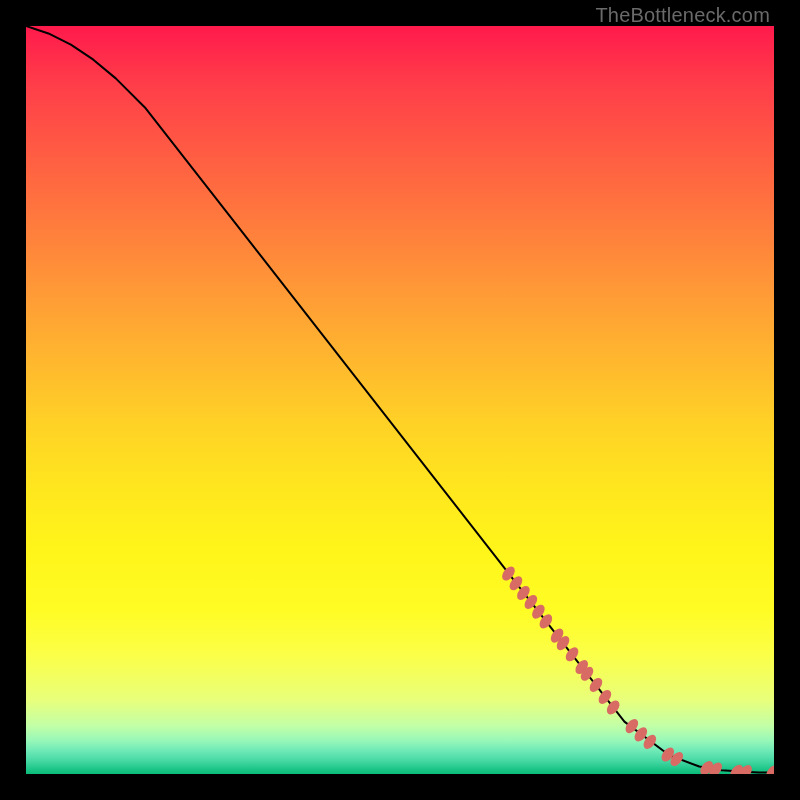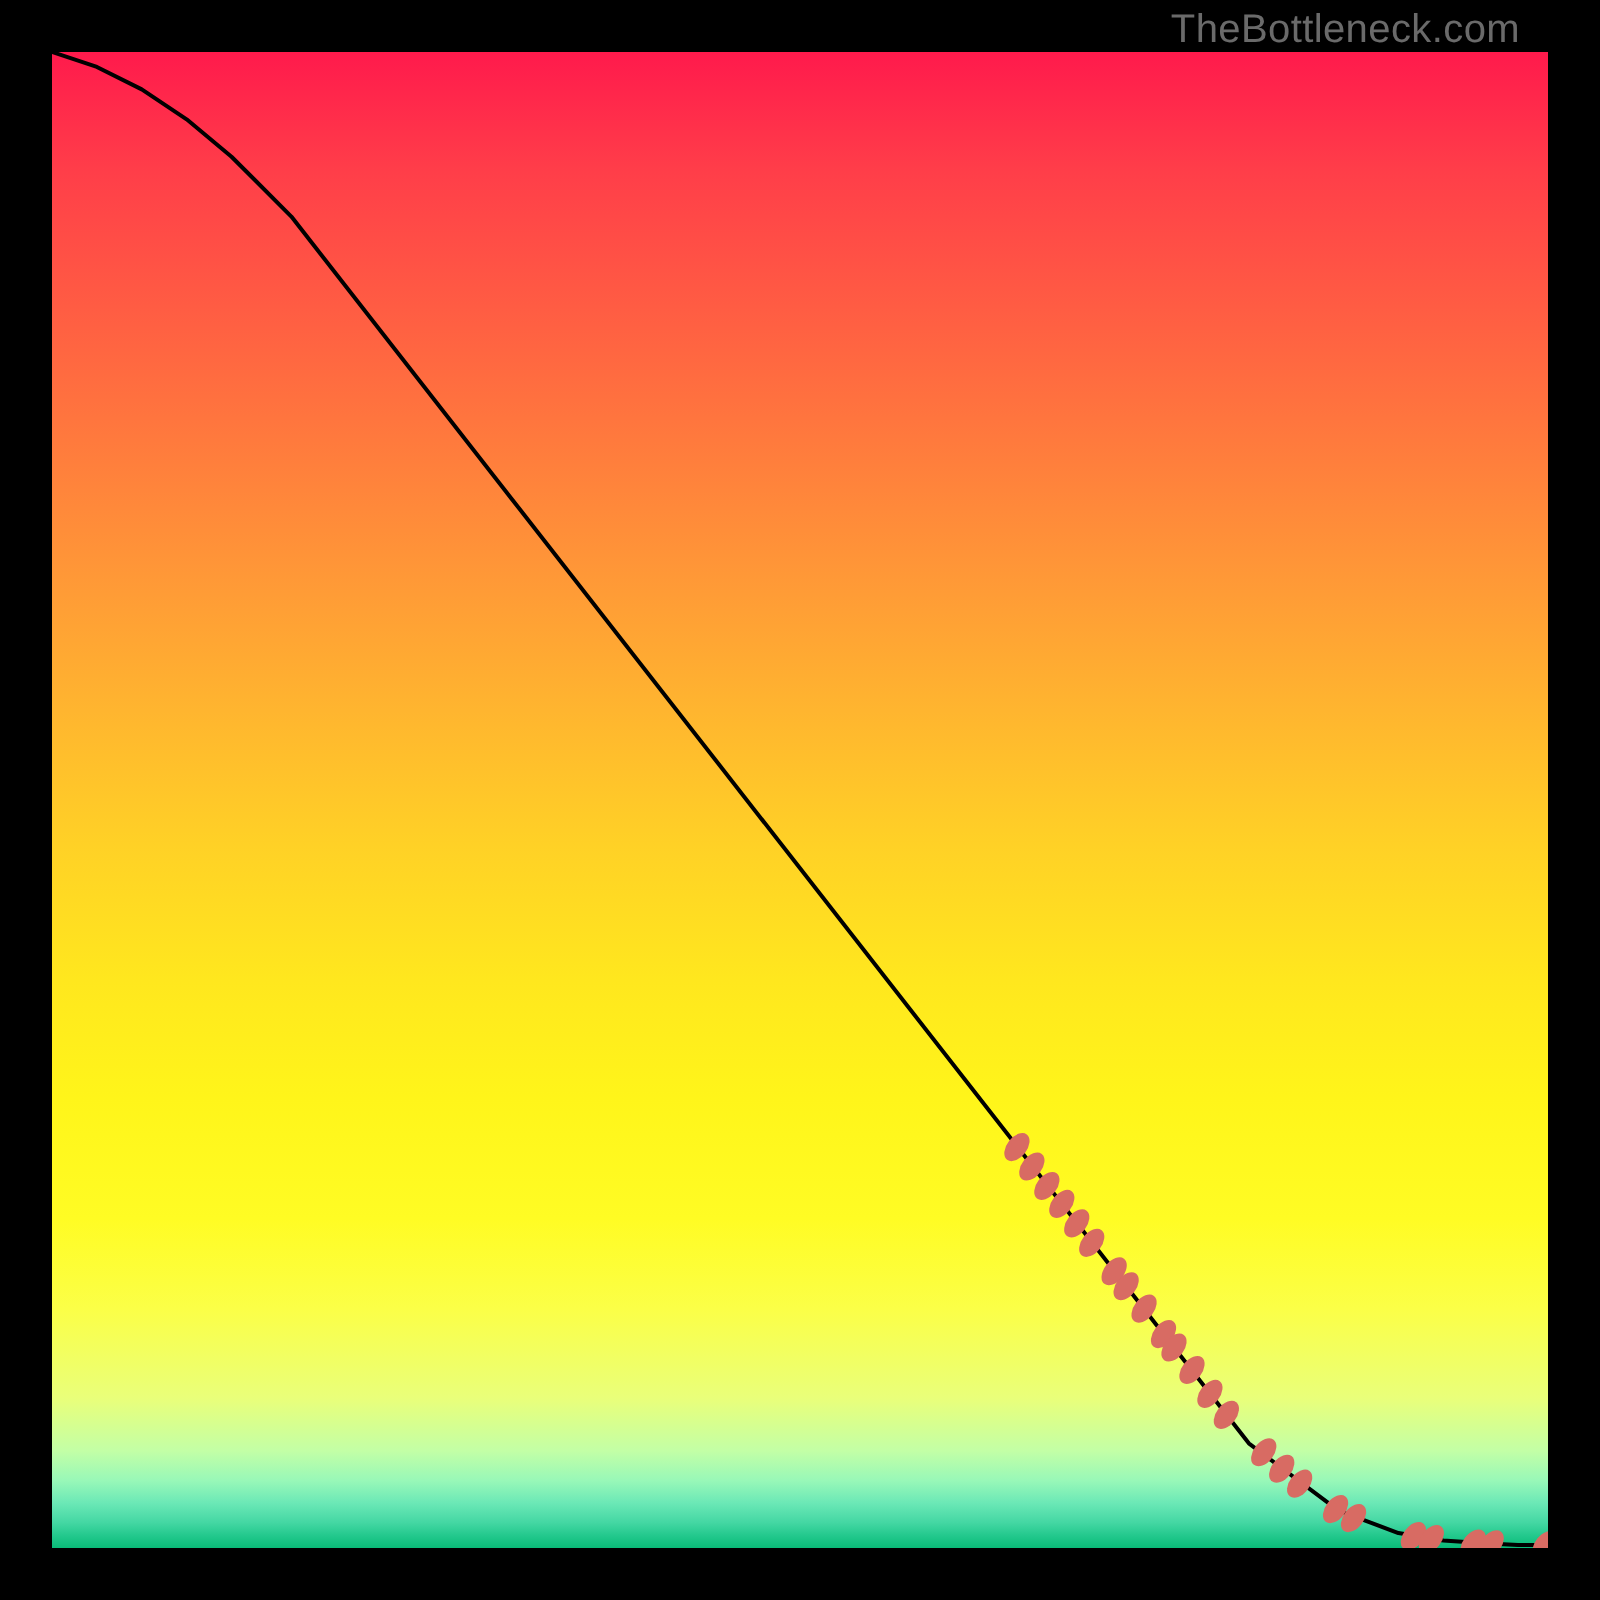--- a/index.html
+++ b/index.html
@@ -41,21 +41,21 @@
       #0abb78 100%
     );
   }
   svg.overlay {
     position: absolute;
     inset: 0;
   }
   .watermark {
     position: absolute;
     top: 4px;
-    right: 40px;
+    right: 30px;
     font-family: Arial, Helvetica, sans-serif;
     font-size: 20px;
     font-weight: 500;
     color: #6a6a6a;
     letter-spacing: 0.2px;
     user-select: none;
   }
 </style>
 </head>
 <body>

